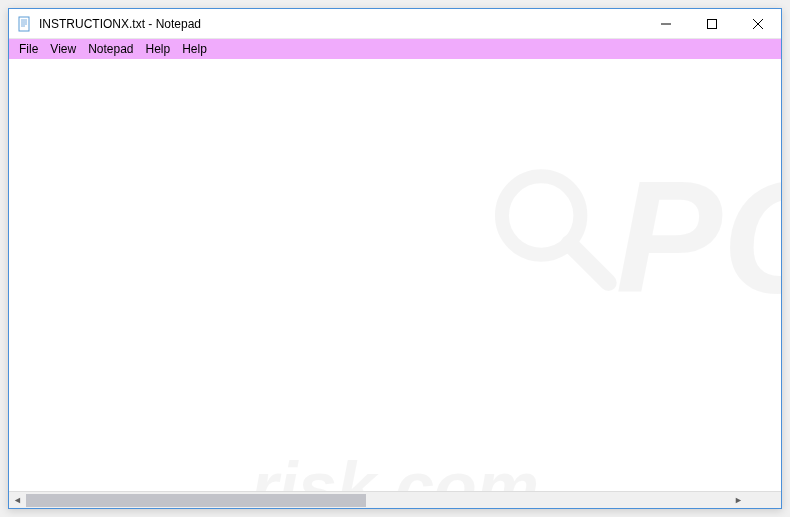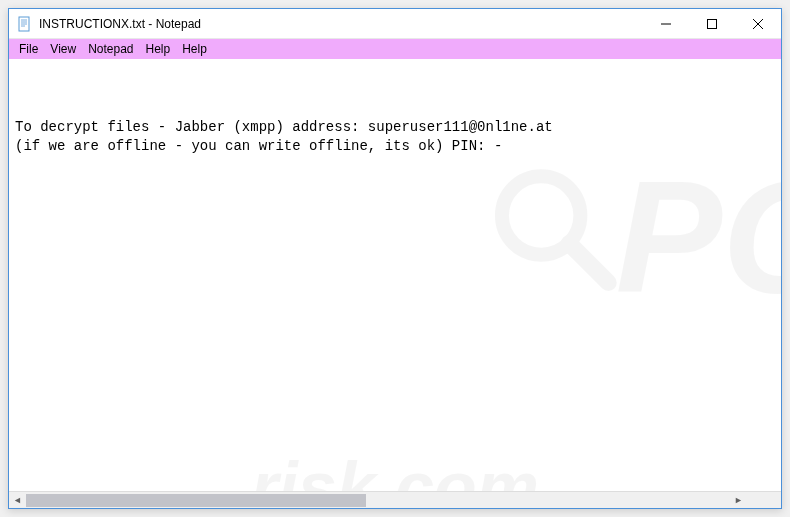--- a/index.html
+++ b/index.html
@@ -214,22 +214,20 @@
             <svg width="140" height="140" viewBox="0 0 100 100">
               <circle cx="40" cy="40" r="28" fill="none" stroke="#555" stroke-width="10"></circle>
               <line x1="60" y1="60" x2="88" y2="88" stroke="#555" stroke-width="12" stroke-linecap="round"></line>
             </svg>
           </span>
           <span>PC</span>
         </div>
         <div class="wm-risk">risk.com</div>
       </div>
     </div>
-    <div class="editor-text"><span>To decrypt files - Jabber (xmpp) address: superuser111@0nl1ne.at</span>
-<span>(if we are offline - you can write offline, its ok) PIN: -</span></div>
   </div>
 
   <div class="scrollbar-h">
     <div class="sb-track">
       <div class="sb-arrow left">◄</div>
       <div class="sb-thumb"></div>
       <div class="sb-arrow right">►</div>
       <div class="sb-corner"></div>
     </div>
   </div>

